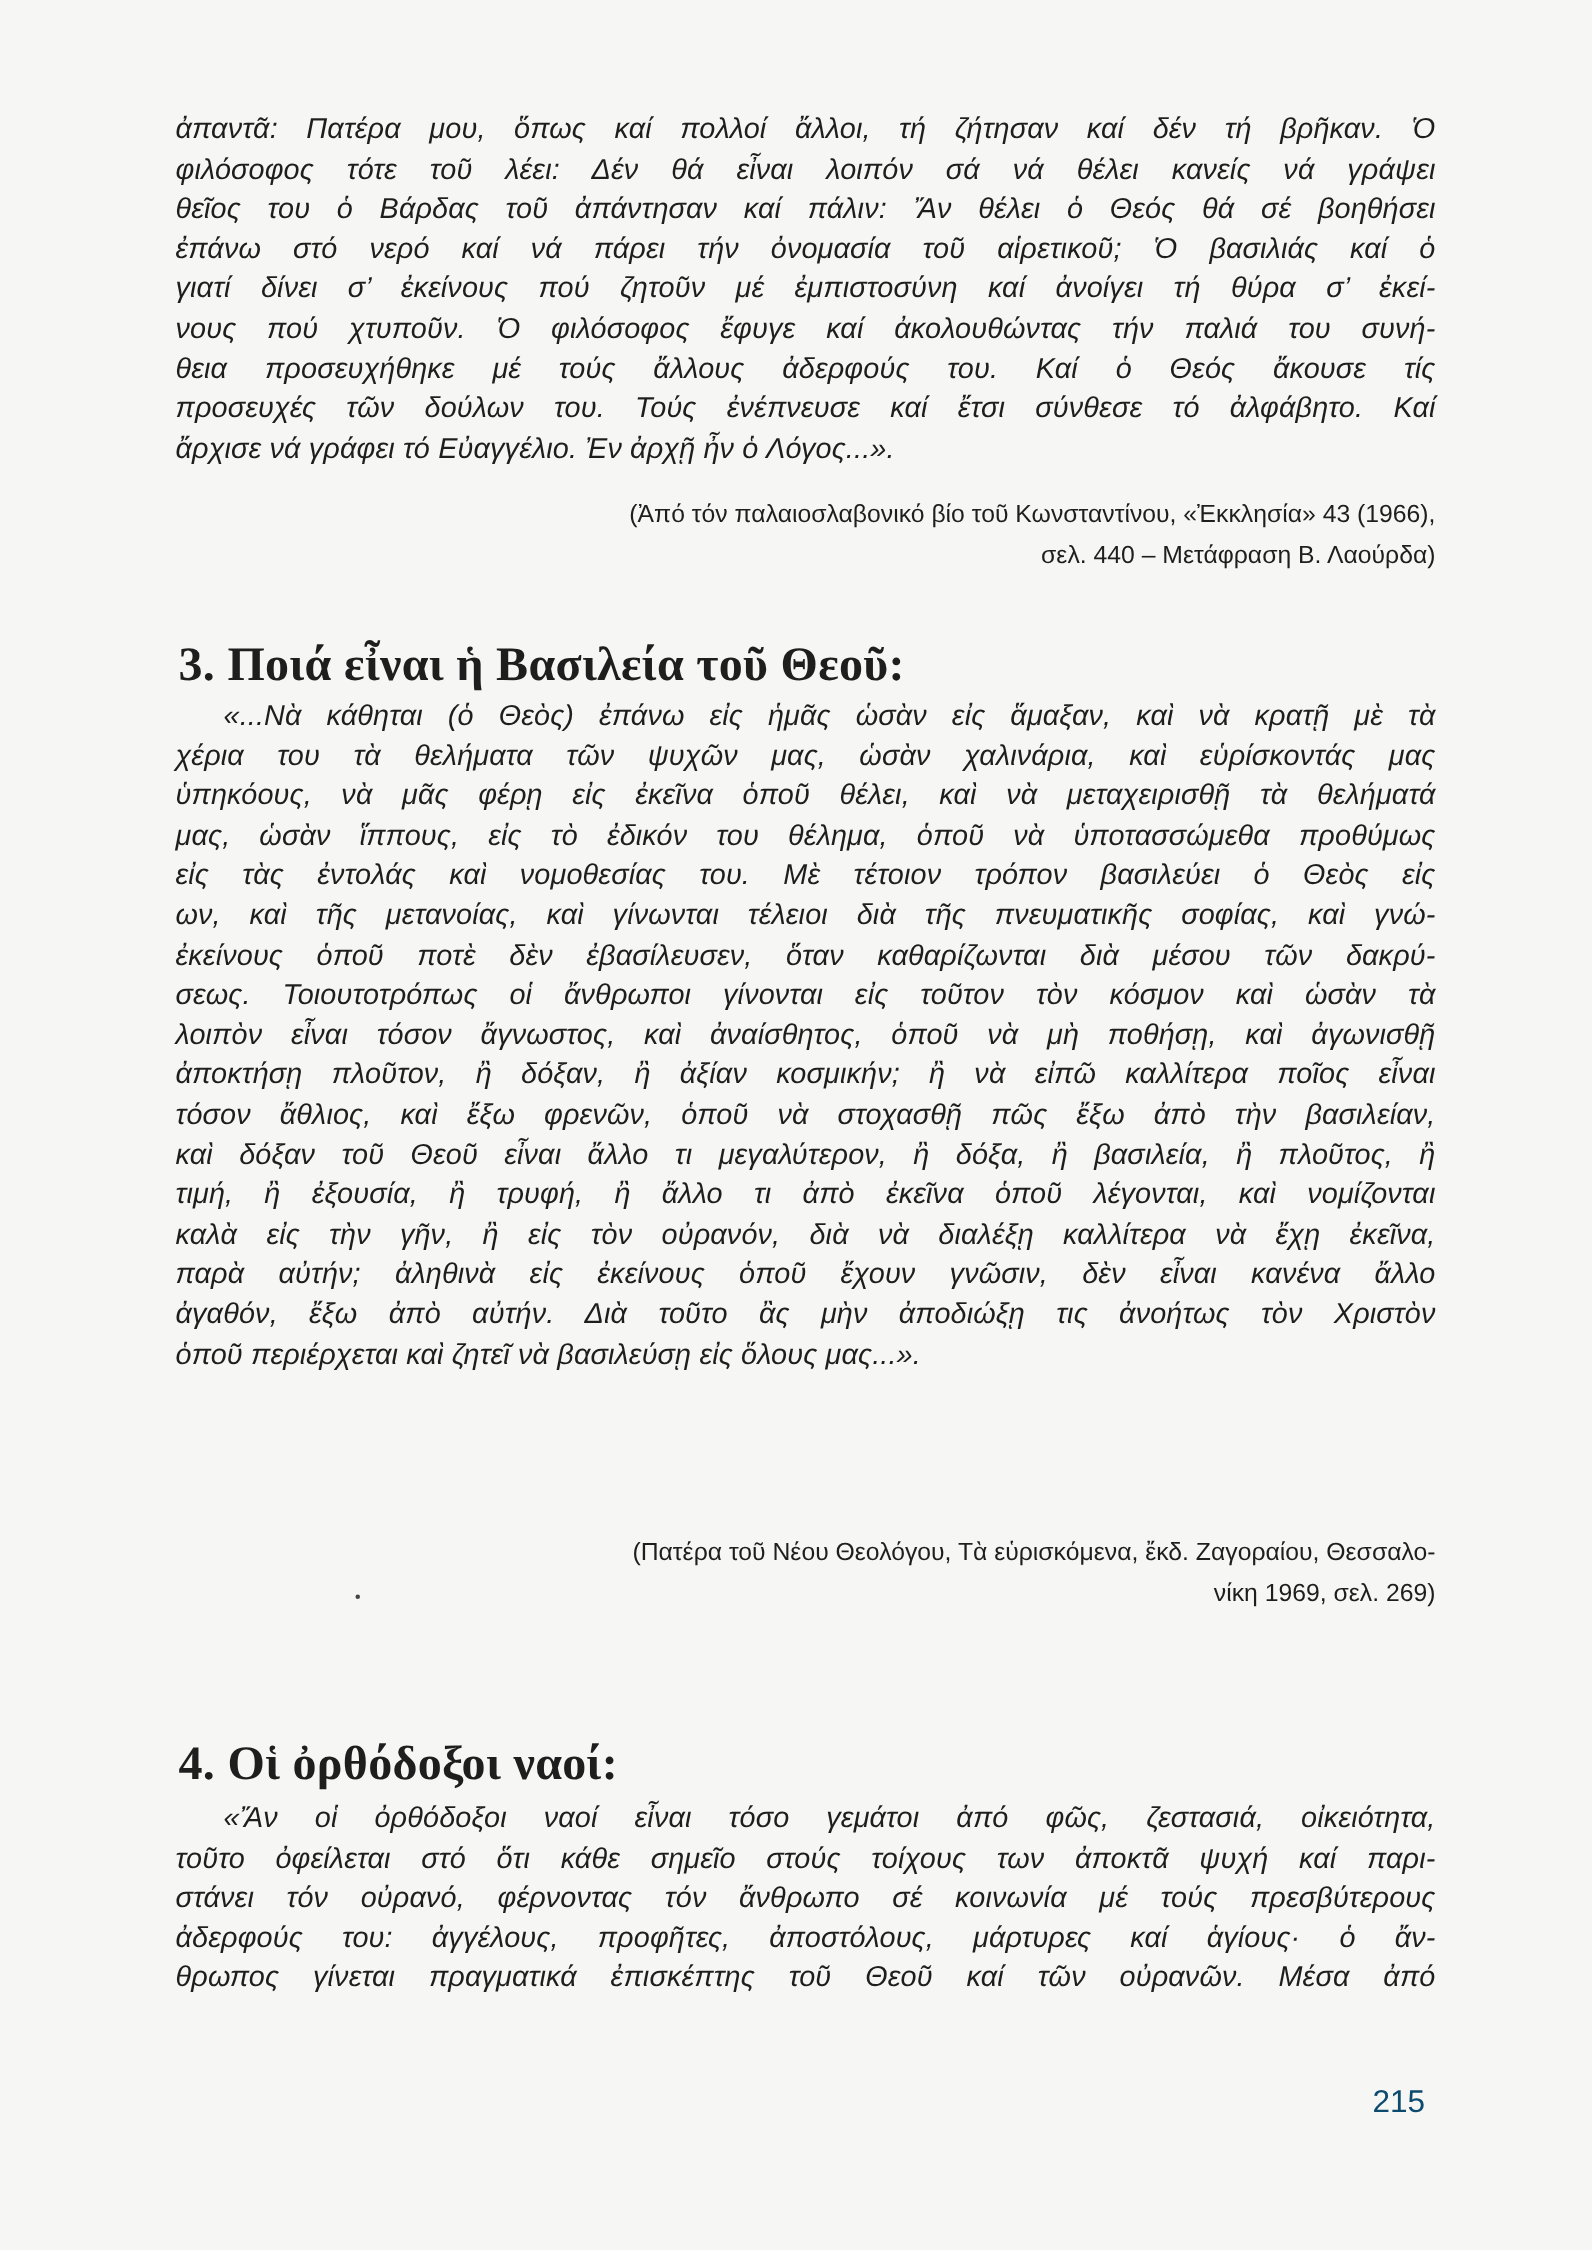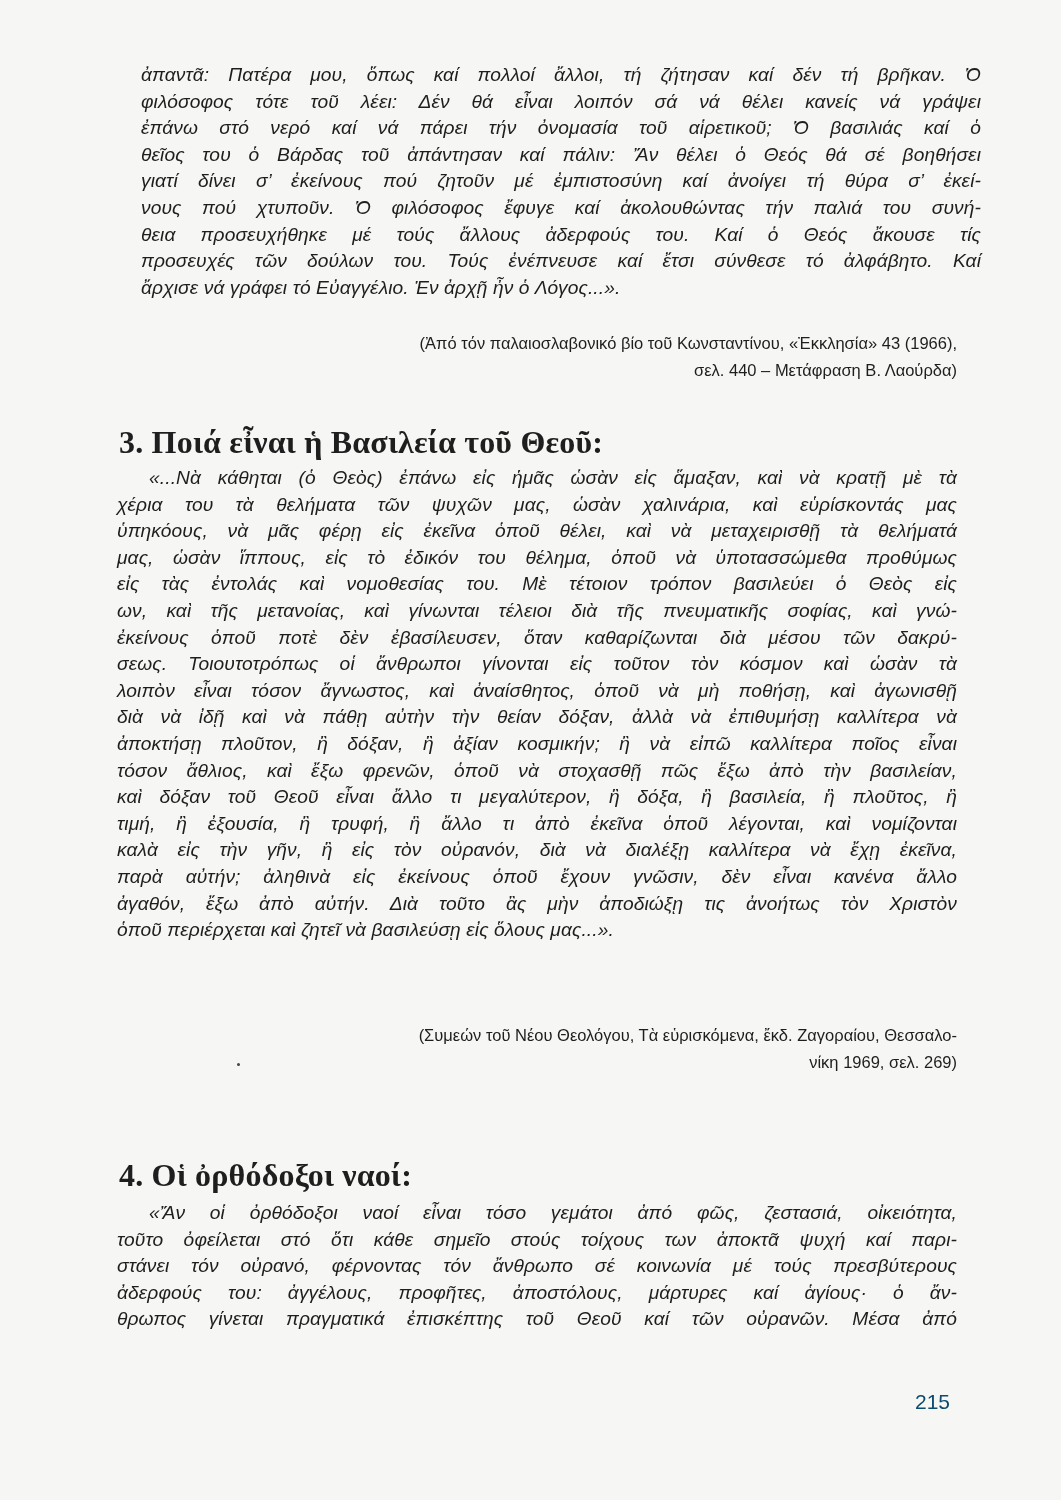--- a/index.html
+++ b/index.html
@@ -36,21 +36,21 @@
     margin: 0;
   }
   .source .line { text-align-last: right; }
   .heading {
     font-family: "Liberation Serif", serif;
     font-weight: bold;
     font-size: 32px;
     margin: 0;
     letter-spacing: 0.2px;
   }
-  #quote1 { position: absolute; left: 0; top: 0; width: 840px; margin-left: 24px; }
+  #quote1 { position: absolute; left: 0; top: 12px; width: 840px; }
   #source1 { position: absolute; left: 0; top: 268px; width: 840px; }
   #heading3 { position: absolute; left: 2px; top: 362px; }
   #quote3 { position: absolute; left: 0; top: 403px; width: 840px; }
   #source3 { position: absolute; left: 0; top: 960px; width: 840px; }
   #heading4 { position: absolute; left: 2px; top: 1095px; }
   #quote4 { position: absolute; left: 0; top: 1138px; width: 840px; }
   .pagenum {
     position: absolute; left: 915px; top: 1390px;
     font-family: "Liberation Sans", sans-serif;
     font-size: 21px;
@@ -59,22 +59,22 @@
   .dot { position: absolute; left: 237px; top: 1063px; width: 3px; height: 3px; background:#444; border-radius:50%; }
 </style>
 </head>
 <body>
 
 <div class="page">
 
   <div id="quote1" class="para">
     <span class="line">ἀπαντᾶ: Πατέρα μου, ὅπως καί πολλοί ἄλλοι, τή ζήτησαν καί δέν τή βρῆκαν. Ὁ</span>
     <span class="line">φιλόσοφος τότε τοῦ λέει: Δέν θά εἶναι λοιπόν σά νά θέλει κανείς νά γράψει</span>
+    <span class="line">θεῖος του ὁ Βάρδας τοῦ ἀπάντησαν καί πάλιν: Ἄν θέλει ὁ Θεός θά σέ βοηθήσει</span>
     <span class="line">ἐπάνω στό νερό καί νά πάρει τήν ὀνομασία τοῦ αἱρετικοῦ; Ὁ βασιλιάς καί ὁ</span>
-    <span class="line">θεῖος του ὁ Βάρδας τοῦ ἀπάντησαν καί πάλιν: Ἄν θέλει ὁ Θεός θά σέ βοηθήσει</span>
     <span class="line">γιατί δίνει σ’ ἐκείνους πού ζητοῦν μέ ἐμπιστοσύνη καί ἀνοίγει τή θύρα σ’ ἐκεί-</span>
     <span class="line">νους πού χτυποῦν. Ὁ φιλόσοφος ἔφυγε καί ἀκολουθώντας τήν παλιά του συνή-</span>
     <span class="line">θεια προσευχήθηκε μέ τούς ἄλλους ἀδερφούς του. Καί ὁ Θεός ἄκουσε τίς</span>
     <span class="line">προσευχές τῶν δούλων του. Τούς ἐνέπνευσε καί ἔτσι σύνθεσε τό ἀλφάβητο. Καί</span>
     <span class="line last">ἄρχισε νά γράφει τό Εὐαγγέλιο. Ἐν ἀρχῇ ἦν ὁ Λόγος...».</span>
   </div>
 
   <div id="source1" class="source">
     <span class="line">(Ἀπό τόν παλαιοσλαβονικό βίο τοῦ Κωνσταντίνου, «Ἐκκλησία» 43 (1966),</span>
     <span class="line">σελ. 440 – Μετάφραση Β. Λαούρδα)</span>
@@ -85,33 +85,32 @@
   <div id="quote3" class="para">
     <span class="line indent">«...Νὰ κάθηται (ὁ Θεὸς) ἐπάνω εἰς ἡμᾶς ὡσὰν εἰς ἅμαξαν, καὶ νὰ κρατῇ μὲ τὰ</span>
     <span class="line">χέρια του τὰ θελήματα τῶν ψυχῶν μας, ὡσὰν χαλινάρια, καὶ εὑρίσκοντάς μας</span>
     <span class="line">ὑπηκόους, νὰ μᾶς φέρῃ εἰς ἐκεῖνα ὁποῦ θέλει, καὶ νὰ μεταχειρισθῇ τὰ θελήματά</span>
     <span class="line">μας, ὡσὰν ἵππους, εἰς τὸ ἐδικόν του θέλημα, ὁποῦ νὰ ὑποτασσώμεθα προθύμως</span>
     <span class="line">εἰς τὰς ἐντολάς καὶ νομοθεσίας του. Μὲ τέτοιον τρόπον βασιλεύει ὁ Θεὸς εἰς</span>
     <span class="line">ων, καὶ τῆς μετανοίας, καὶ γίνωνται τέλειοι διὰ τῆς πνευματικῆς σοφίας, καὶ γνώ-</span>
     <span class="line">ἐκείνους ὁποῦ ποτὲ δὲν ἐβασίλευσεν, ὅταν καθαρίζωνται διὰ μέσου τῶν δακρύ-</span>
     <span class="line">σεως. Τοιουτοτρόπως οἱ ἄνθρωποι γίνονται εἰς τοῦτον τὸν κόσμον καὶ ὡσὰν τὰ</span>
     <span class="line">λοιπὸν εἶναι τόσον ἄγνωστος, καὶ ἀναίσθητος, ὁποῦ νὰ μὴ ποθήσῃ, καὶ ἀγωνισθῇ</span>
-    <span class="line">διὰ νὰ ἰδῇ καὶ νὰ πάθῃ αὐτὴν τὴν θείαν δόξαν, ἀλλὰ νὰ ἐπιθυμήσῃ καλλίτερα νὰ</span>
     <span class="line">ἀποκτήσῃ πλοῦτον, ἢ δόξαν, ἢ ἀξίαν κοσμικήν; ἢ νὰ εἰπῶ καλλίτερα ποῖος εἶναι</span>
     <span class="line">τόσον ἄθλιος, καὶ ἔξω φρενῶν, ὁποῦ νὰ στοχασθῇ πῶς ἔξω ἀπὸ τὴν βασιλείαν,</span>
     <span class="line">καὶ δόξαν τοῦ Θεοῦ εἶναι ἄλλο τι μεγαλύτερον, ἢ δόξα, ἢ βασιλεία, ἢ πλοῦτος, ἢ</span>
     <span class="line">τιμή, ἢ ἐξουσία, ἢ τρυφή, ἢ ἄλλο τι ἀπὸ ἐκεῖνα ὁποῦ λέγονται, καὶ νομίζονται</span>
     <span class="line">καλὰ εἰς τὴν γῆν, ἢ εἰς τὸν οὐρανόν, διὰ νὰ διαλέξῃ καλλίτερα νὰ ἔχῃ ἐκεῖνα,</span>
     <span class="line">παρὰ αὐτήν; ἀληθινὰ εἰς ἐκείνους ὁποῦ ἔχουν γνῶσιν, δὲν εἶναι κανένα ἄλλο</span>
     <span class="line">ἀγαθόν, ἔξω ἀπὸ αὐτήν. Διὰ τοῦτο ἂς μὴν ἀποδιώξῃ τις ἀνοήτως τὸν Χριστὸν</span>
     <span class="line last">ὁποῦ περιέρχεται καὶ ζητεῖ νὰ βασιλεύσῃ εἰς ὅλους μας...».</span>
   </div>
 
   <div id="source3" class="source">
-    <span class="line">(Συμεών τοῦ Νέου Θεολόγου, Τὰ εὑρισκόμενα, ἔκδ. Ζαγοραίου, Θεσσαλο-</span>
+    <span class="line">(Πατέρα τοῦ Νέου Θεολόγου, Τὰ εὑρισκόμενα, ἔκδ. Ζαγοραίου, Θεσσαλο-</span>
     <span class="line">νίκη 1969, σελ. 269)</span>
   </div>
 
   <h2 id="heading4" class="heading">4. Οἱ ὀρθόδοξοι ναοί:</h2>
 
   <div id="quote4" class="para">
     <span class="line indent">«Ἄν οἱ ὀρθόδοξοι ναοί εἶναι τόσο γεμάτοι ἀπό φῶς, ζεστασιά, οἰκειότητα,</span>
     <span class="line">τοῦτο ὀφείλεται στό ὅτι κάθε σημεῖο στούς τοίχους των ἀποκτᾶ ψυχή καί παρι-</span>
     <span class="line">στάνει τόν οὐρανό, φέρνοντας τόν ἄνθρωπο σέ κοινωνία μέ τούς πρεσβύτερους</span>
     <span class="line">ἀδερφούς του: ἀγγέλους, προφῆτες, ἀποστόλους, μάρτυρες καί ἁγίους· ὁ ἄν-</span>

